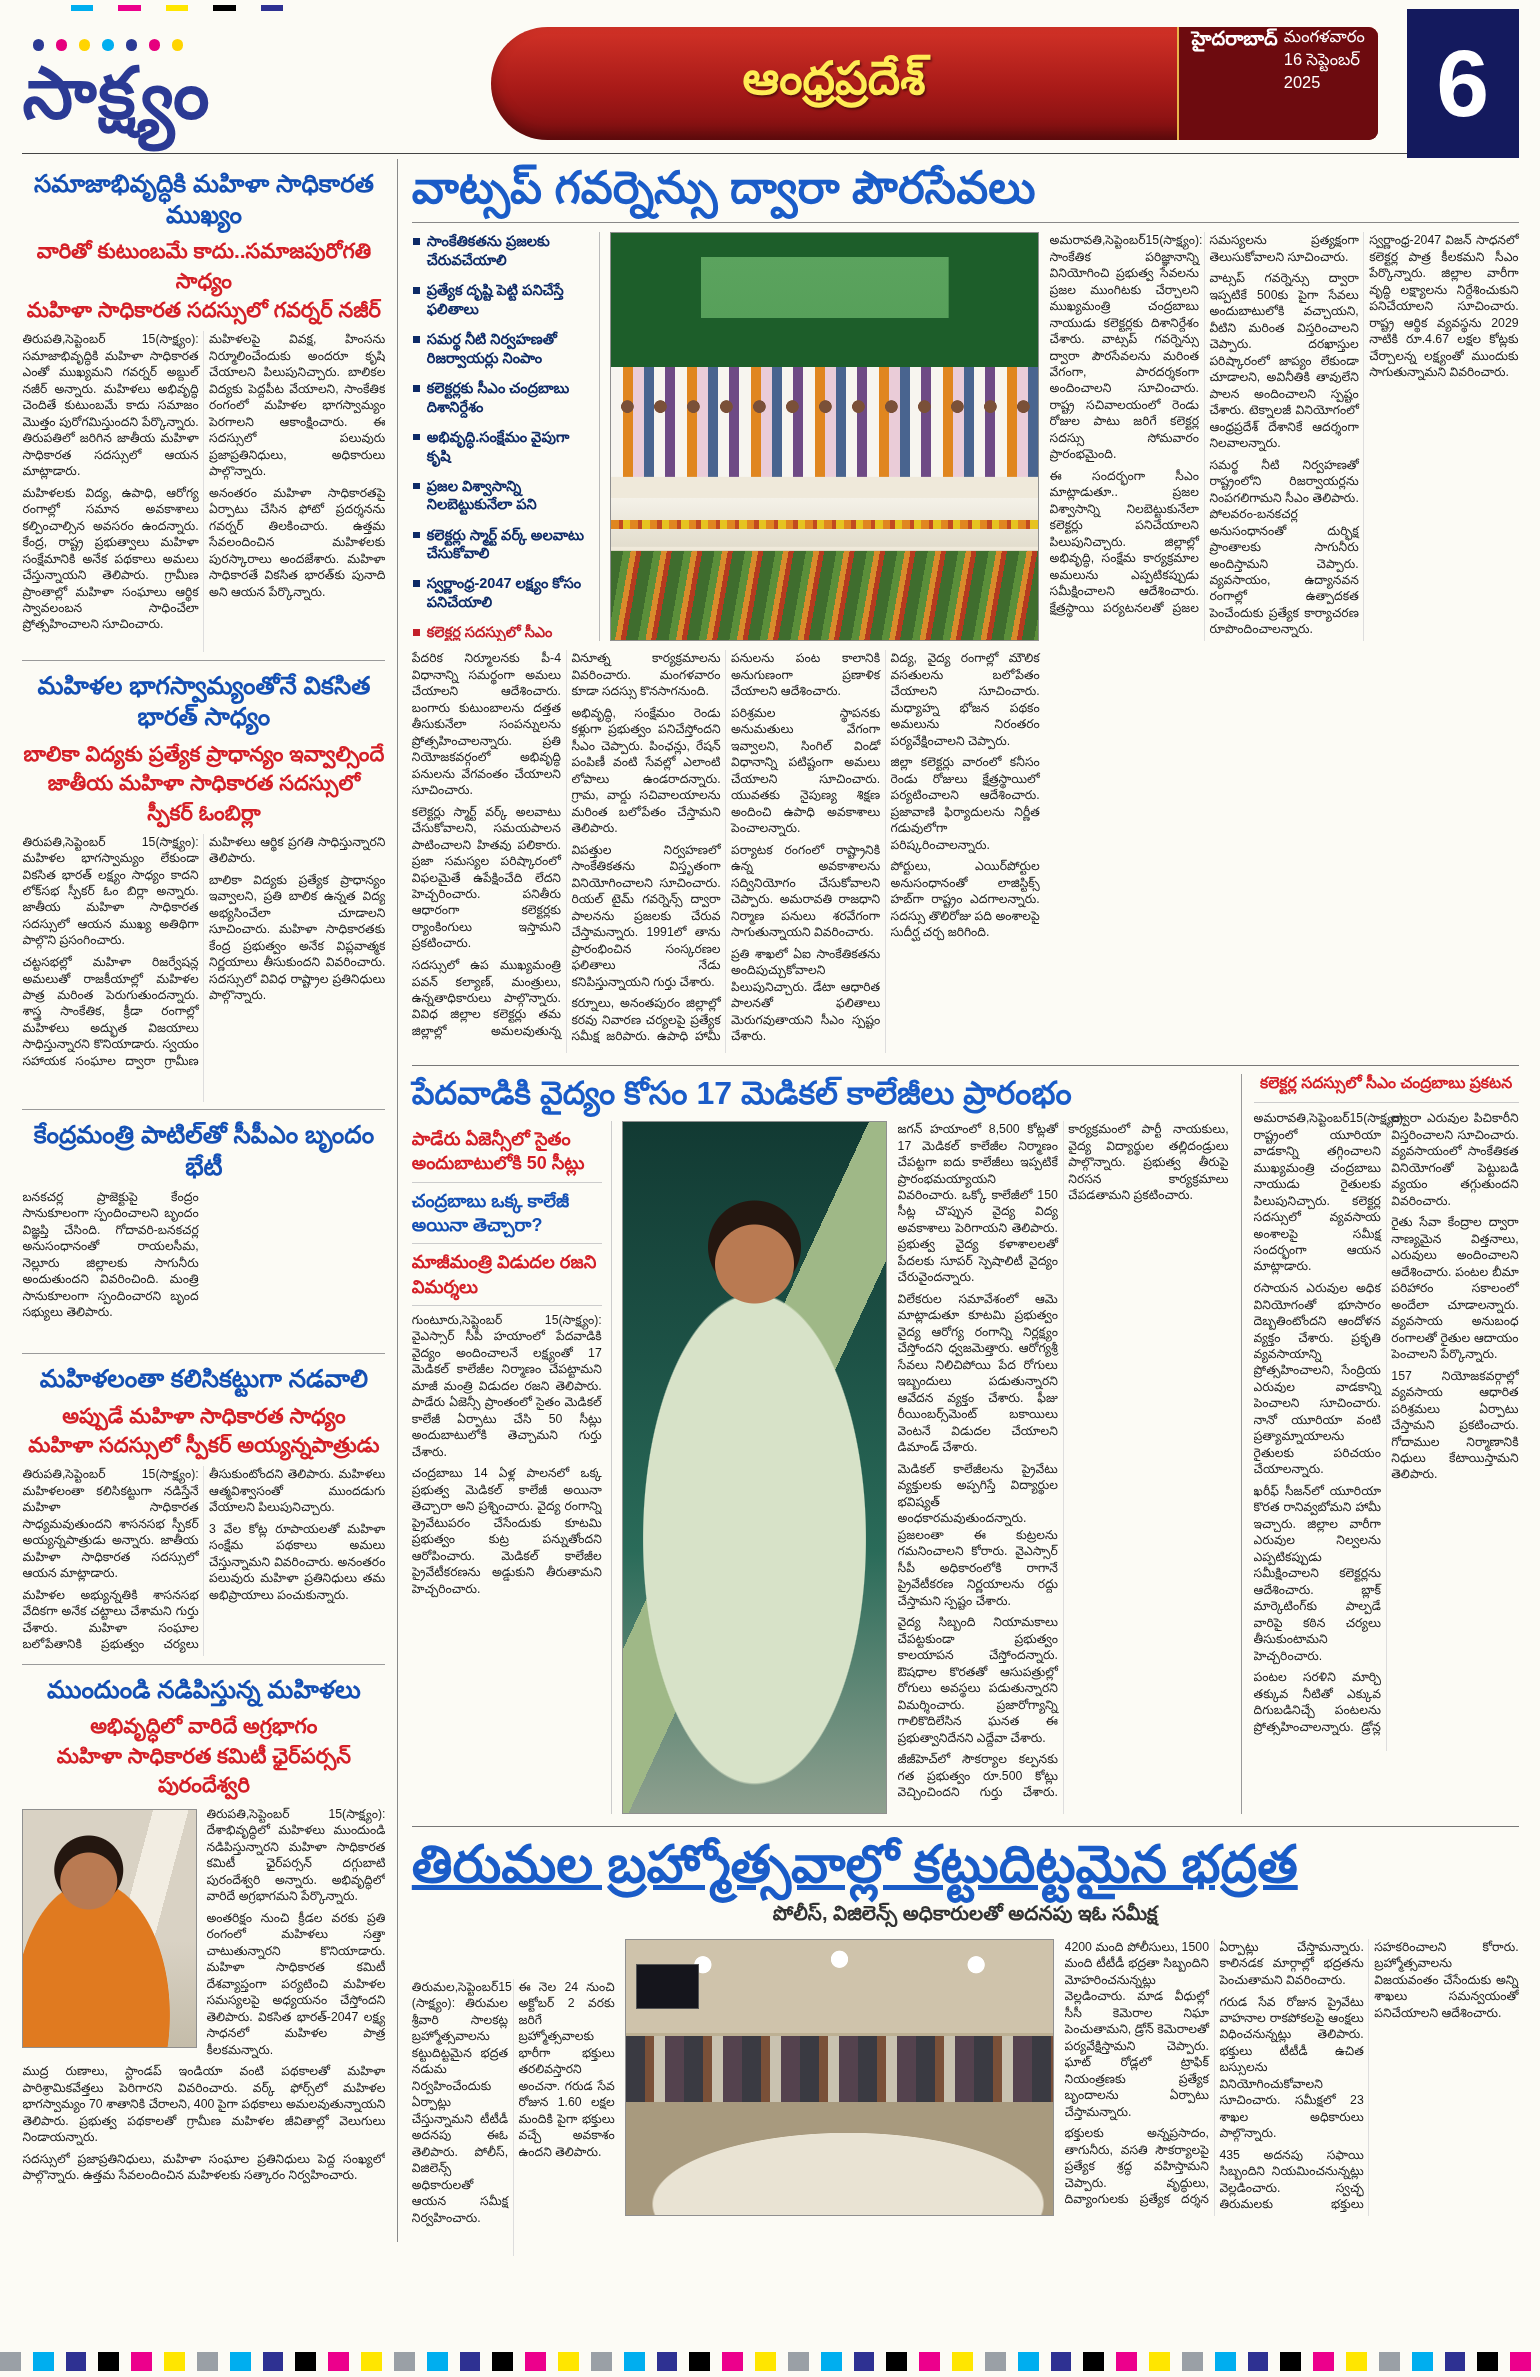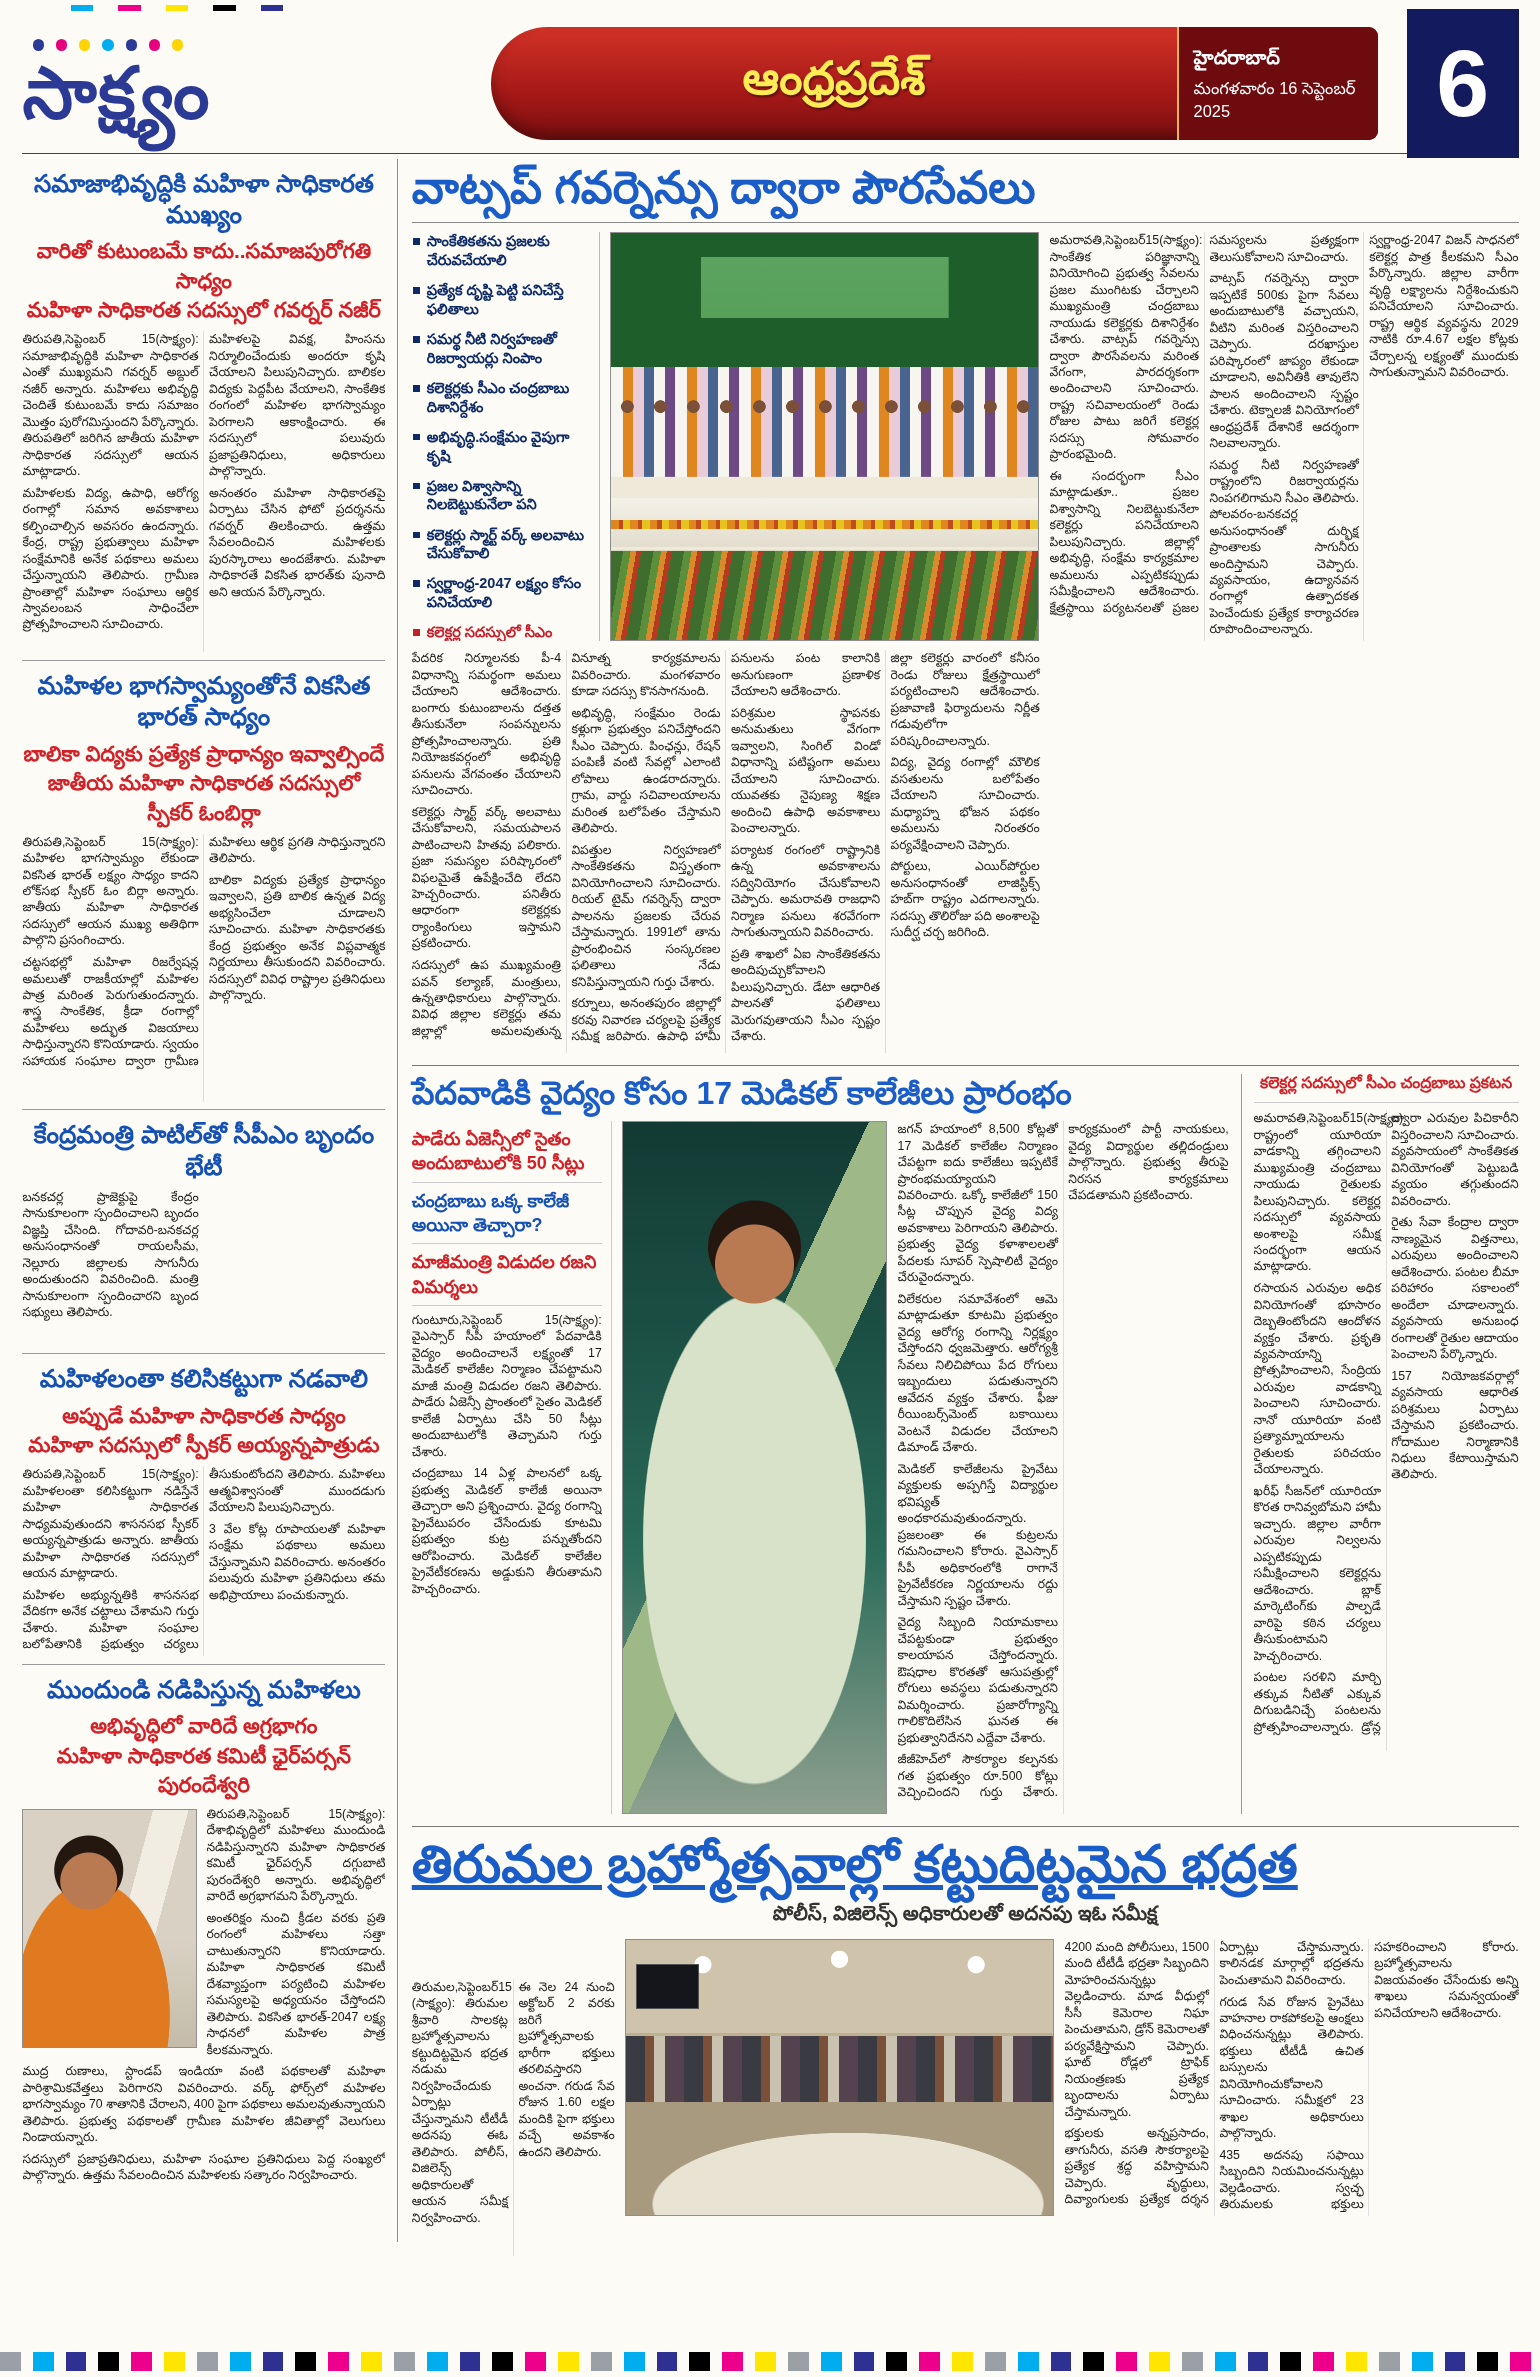--- a/index.html
+++ b/index.html
@@ -28,21 +28,21 @@
   .logo-wrap { width:440px; }
   .logo-dots { display:flex; gap:12px; margin:0 0 6px 10.4px; align-items:flex-end; }
   .logo-dots i { width:11.2px; height:11.2px; border-radius:50%; display:block; }
   .logo { font-size:72px; font-weight:800; color:#2b3a94; line-height:1; letter-spacing:1.5px; }
   .banner { flex:1; height:113px; border-radius:63px 10.4px 10.4px 63px; overflow:hidden;
     background:linear-gradient(180deg,#d23227 0%, #a81a18 55%, #7c0e10 100%);
     display:flex; align-items:center; box-shadow:inset 0 -7.5px 13.4px rgba(0,0,0,.3); }
   .banner-title { flex:1; text-align:center; font-size:46px; font-weight:800; color:#ffec55;
     text-shadow:1.5px 2.2px 2.2px rgba(0,0,0,.45); }
   .banner-date { width:201px; height:100%; background:#6d0b0f; color:#fff; display:flex;
-    flex-direction:column; justify-content:center; gap:6px; padding:0 15px;
+    flex-direction:row; justify-content:center; gap:6px; padding:0 15px;
     border-left:2.2px solid #e8b54a; font-size:16.4px; text-align:left; }
   .banner-date .city { font-weight:700; font-size:19.4px; }
   .pagenum { width:112px; height:149px; background:#141a5e; color:#fff; font-size:95px;
     font-weight:800; display:flex; align-items:center; justify-content:center; }
   .masthead-rule { border-top:1.5px solid #444; margin:0 22.4px; }
   
   .content { display:flex; gap:13.4px; padding:4.5px 22.4px 0; }
   .sidebar { width:376px; border-right:0.7px solid #8a8a8a; padding-right:12px; }
   .maincol { flex:1; min-width:0; }
   p { margin:0 0 5.2px; }
@@ -259,22 +259,22 @@
         <div class="lead-bottom body-text cols">
             <p>పేదరిక నిర్మూలనకు పీ-4 విధానాన్ని సమర్థంగా అమలు చేయాలని ఆదేశించారు. బంగారు కుటుంబాలను దత్తత తీసుకునేలా సంపన్నులను ప్రోత్సహించాలన్నారు. ప్రతి నియోజకవర్గంలో అభివృద్ధి పనులను వేగవంతం చేయాలని సూచించారు.</p>
             <p>కలెక్టర్లు స్మార్ట్ వర్క్ అలవాటు చేసుకోవాలని, సమయపాలన పాటించాలని హితవు పలికారు. ప్రజా సమస్యల పరిష్కారంలో విఫలమైతే ఉపేక్షించేది లేదని హెచ్చరించారు. పనితీరు ఆధారంగా కలెక్టర్లకు ర్యాంకింగులు ఇస్తామని ప్రకటించారు.</p>
             <p>సదస్సులో ఉప ముఖ్యమంత్రి పవన్ కల్యాణ్, మంత్రులు, ఉన్నతాధికారులు పాల్గొన్నారు. వివిధ జిల్లాల కలెక్టర్లు తమ జిల్లాల్లో అమలవుతున్న వినూత్న కార్యక్రమాలను వివరించారు. మంగళవారం కూడా సదస్సు కొనసాగనుంది.</p>
             <p>అభివృద్ధి, సంక్షేమం రెండు కళ్లుగా ప్రభుత్వం పనిచేస్తోందని సీఎం చెప్పారు. పింఛన్లు, రేషన్ పంపిణీ వంటి సేవల్లో ఎలాంటి లోపాలు ఉండరాదన్నారు. గ్రామ, వార్డు సచివాలయాలను మరింత బలోపేతం చేస్తామని తెలిపారు.</p>
             <p>విపత్తుల నిర్వహణలో సాంకేతికతను విస్తృతంగా వినియోగించాలని సూచించారు. రియల్ టైమ్ గవర్నెన్స్ ద్వారా పాలనను ప్రజలకు చేరువ చేస్తామన్నారు. 1991లో తాను ప్రారంభించిన సంస్కరణల ఫలితాలు నేడు కనిపిస్తున్నాయని గుర్తు చేశారు.</p>
             <p>కర్నూలు, అనంతపురం జిల్లాల్లో కరవు నివారణ చర్యలపై ప్రత్యేక సమీక్ష జరిపారు. ఉపాధి హామీ పనులను పంట కాలానికి అనుగుణంగా ప్రణాళిక చేయాలని ఆదేశించారు.</p>
             <p>పరిశ్రమల స్థాపనకు అనుమతులు వేగంగా ఇవ్వాలని, సింగిల్ విండో విధానాన్ని పటిష్టంగా అమలు చేయాలని సూచించారు. యువతకు నైపుణ్య శిక్షణ అందించి ఉపాధి అవకాశాలు పెంచాలన్నారు.</p>
             <p>పర్యాటక రంగంలో రాష్ట్రానికి ఉన్న అవకాశాలను సద్వినియోగం చేసుకోవాలని చెప్పారు. అమరావతి రాజధాని నిర్మాణ పనులు శరవేగంగా సాగుతున్నాయని వివరించారు.</p>
             <p>ప్రతి శాఖలో ఏఐ సాంకేతికతను అందిపుచ్చుకోవాలని పిలుపునిచ్చారు. డేటా ఆధారిత పాలనతో ఫలితాలు మెరుగవుతాయని సీఎం స్పష్టం చేశారు.</p>
+            <p>విద్య, వైద్య రంగాల్లో మౌలిక వసతులను బలోపేతం చేయాలని సూచించారు. మధ్యాహ్న భోజన పథకం అమలును నిరంతరం పర్యవేక్షించాలని చెప్పారు.</p>
             <p>జిల్లా కలెక్టర్లు వారంలో కనీసం రెండు రోజులు క్షేత్రస్థాయిలో పర్యటించాలని ఆదేశించారు. ప్రజావాణి ఫిర్యాదులను నిర్ణీత గడువులోగా పరిష్కరించాలన్నారు.</p>
-            <p>విద్య, వైద్య రంగాల్లో మౌలిక వసతులను బలోపేతం చేయాలని సూచించారు. మధ్యాహ్న భోజన పథకం అమలును నిరంతరం పర్యవేక్షించాలని చెప్పారు.</p>
             <p>పోర్టులు, ఎయిర్‌పోర్టుల అనుసంధానంతో లాజిస్టిక్స్ హబ్‌గా రాష్ట్రం ఎదగాలన్నారు. సదస్సు తొలిరోజు పది అంశాలపై సుదీర్ఘ చర్చ జరిగింది.</p>
           </div>
       </article>
 
       <div class="mid-band">
 
         <article class="medical">
           <h2 class="med-head">పేదవాడికి వైద్యం కోసం 17 మెడికల్ కాలేజీలు ప్రారంభం</h2>
           <div class="med-row">
             <div class="med-left">

